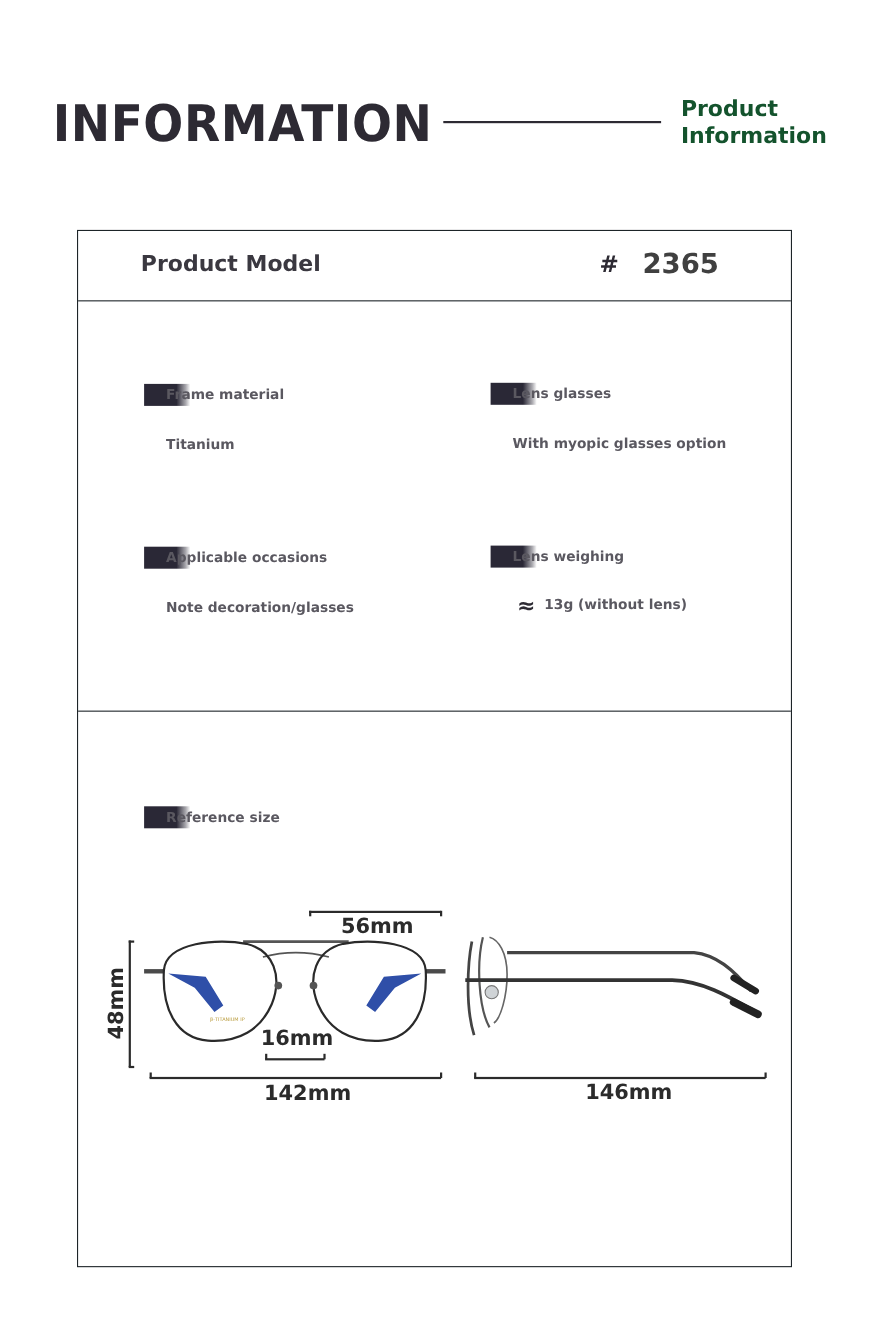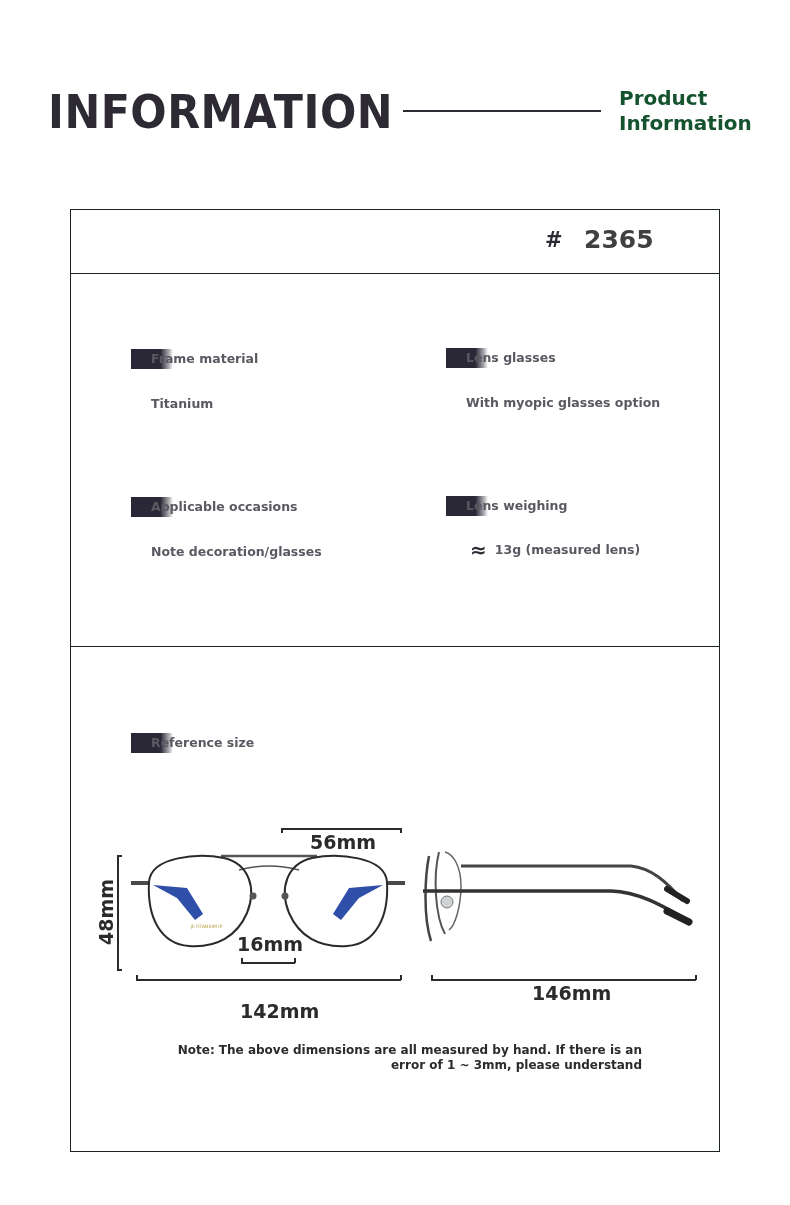--- a/index.html
+++ b/index.html
@@ -37,20 +37,21 @@
 <div class="hdr-title">INFORMATION</div>
 <div class="hdr-line"></div>
 <div class="hdr-sub">
   <div>Product</div>
   <div>Information</div>
 </div>
 
 <div class="card">
 
   <div class="row-model">
+    <span class="model-label">Product Model</span>
     <span class="model-hash">#</span>
     <span class="model-value">2365</span>
   </div>
 
   <div class="row-attrs">
     <div class="attr" style="left:60px; top:81px;">
       <div class="attr-tag">
         <div class="bar"></div>
         <span class="txt">Frame material</span>
       </div>
@@ -72,21 +73,21 @@
       </div>
       <div class="attr-val">Note decoration/glasses</div>
     </div>
 
     <div class="attr" style="left:375px; top:228px;">
       <div class="attr-tag">
         <div class="bar"></div>
         <span class="txt">Lens weighing</span>
       </div>
       <div class="attr-val" style="left:24px; top:42px;">
-        <span class="approx">≈</span><span>13g (measured lens)</span>
+        <span class="approx">≈</span><span>13g (without lens)</span>
       </div>
     </div>
   </div>
 
   <div class="row-ref">
     <div class="attr" style="left:60px; top:80px;">
       <div class="attr-tag">
         <div class="bar"></div>
         <span class="txt">Reference size</span>
       </div>
@@ -103,21 +104,21 @@
     <div class="dim" style="left:2px; top:248px; transform: rotate(-90deg); transform-origin: center;">48mm</div>
 
     <div class="dim" style="left:166px; top:280px;text-align:right;">16mm</div>
     <div class="dline" style="left:170px; top:309px; width:54px; height:1.5px;"></div>
     <div class="dline" style="left:170px; top:305px; width:1.5px; height:5px;"></div>
     <div class="dline" style="left:223px; top:305px; width:1.5px; height:5px;"></div>
 
     <div class="dline" style="left:65px; top:326px; width:265px; height:1.5px;"></div>
     <div class="dline" style="left:65px; top:322px; width:1.5px; height:5px;"></div>
     <div class="dline" style="left:329px; top:322px; width:1.5px; height:5px;"></div>
-    <div class="dim" style="left:169px; top:330px;margin-top:17px;">142mm</div>
+    <div class="dim" style="left:169px; top:330px;">142mm</div>
 
     <svg style="position:absolute; left:58px; top:195px;" width="280" height="110" viewBox="0 0 280 110">
 
       <rect x="2" y="33" width="18" height="4" fill="#4a4a4a"></rect>
       <rect x="258" y="33" width="18" height="4" fill="#4a4a4a"></rect>
 
       <path d="M92 8 L188 8" stroke="#555" stroke-width="2.5"></path>
 
       <path d="M110 22 Q140 14 170 22" stroke="#555" stroke-width="1.5" fill="none"></path>
 
@@ -146,15 +147,14 @@
       <path d="M246 65 L 268 76" stroke="#222" stroke-width="7" stroke-linecap="round"></path>
 
       <circle cx="26" cy="56" r="6" fill="#cfd3d6" stroke="#777" stroke-width="1"></circle>
     </svg>
 
     <div class="dline" style="left:360px; top:326px; width:265px; height:1.5px;"></div>
     <div class="dline" style="left:360px; top:322px; width:1.5px; height:5px;"></div>
     <div class="dline" style="left:624px; top:322px; width:1.5px; height:5px;"></div>
     <div class="dim" style="left:461px; top:329px;">146mm</div>
 
-    <div class="note">Note: The above dimensions are all measured by hand. If there is an error of 1 ~ 3mm, please understand</div>
   </div>
 </div>
 
 </body></html>

